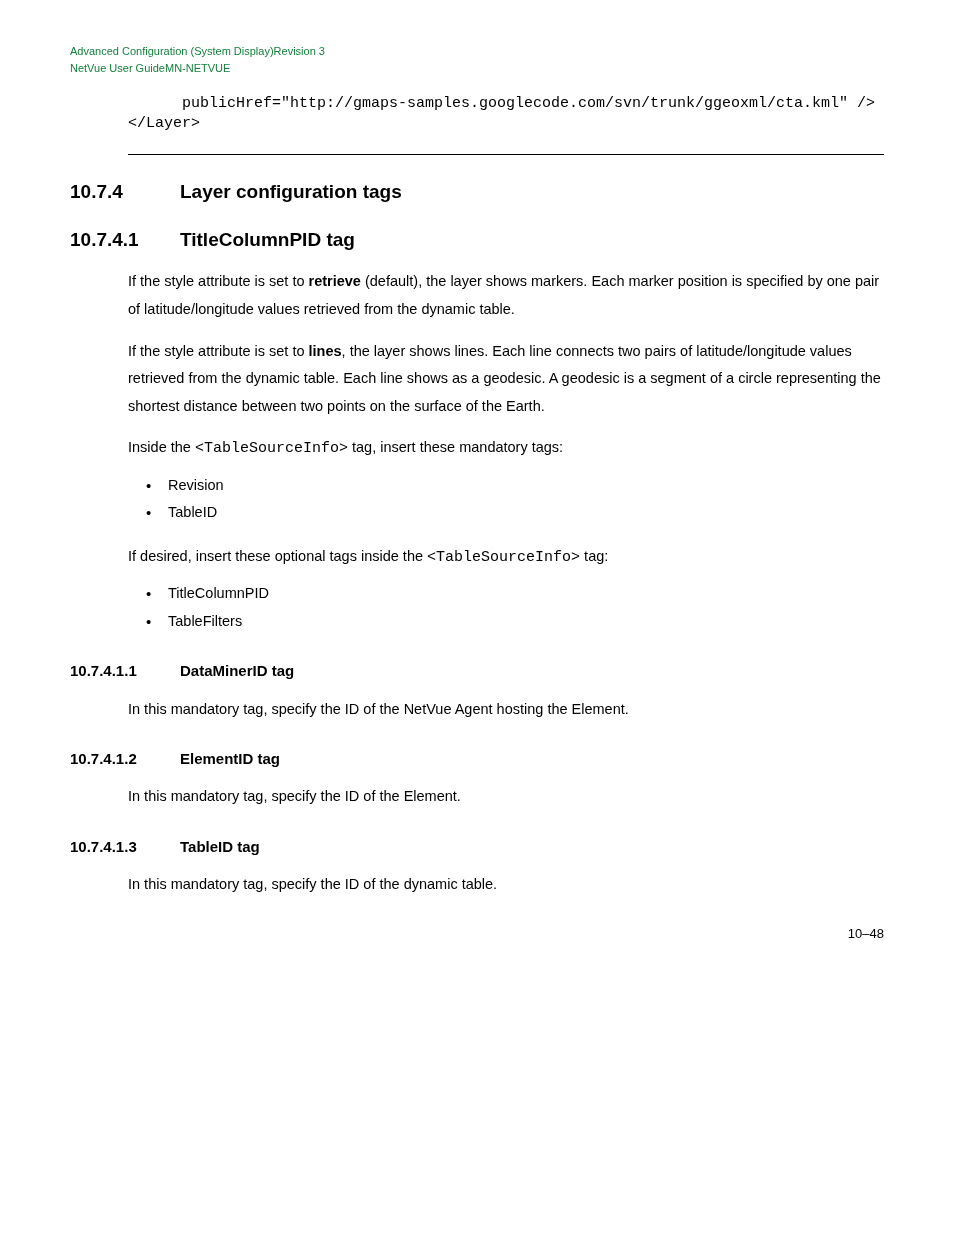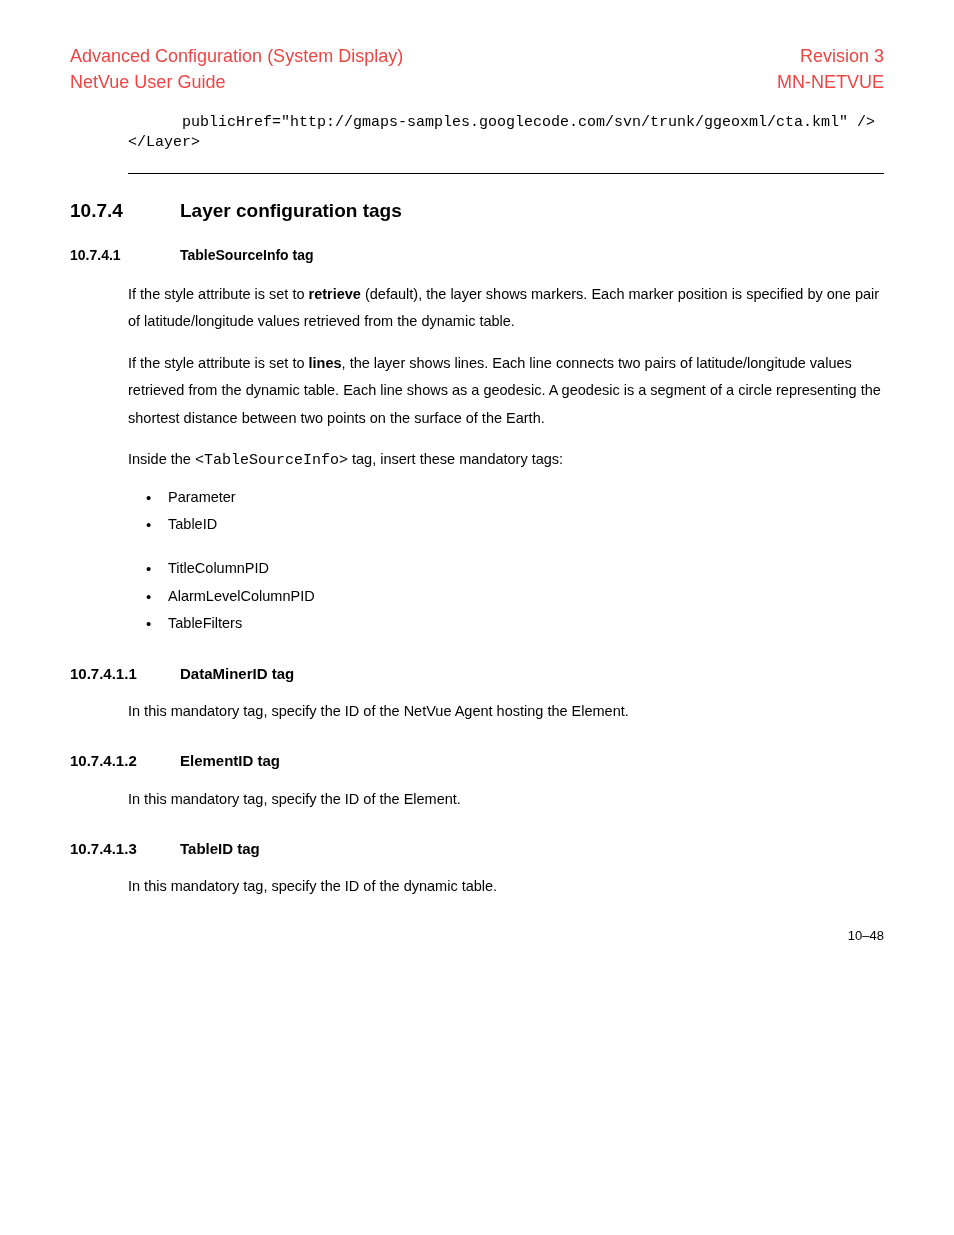--- a/index.html
+++ b/index.html
@@ -6,23 +6,23 @@
     font-family: Arial, Helvetica, sans-serif;
     font-size: 14.5px;
     color: #000;
     margin: 0;
     padding: 44px 70px 48px 70px;
     line-height: 1.35;
     background: #fff;
   }
   .header-row {
     display: flex;
-    justify-content: space-between;
-    font-size: 18px;
-    color: #ef4444;
+    justify-content: flex-start;
+    font-size: 11px;
+    color: #15803d;
     margin-bottom: 2px;
   }
   .header-row:last-of-type {
     margin-bottom: 30px;
   }
   .code-block {
     font-family: "Courier New", Courier, monospace;
     font-size: 15px;
     white-space: pre;
     margin-left: 58px;
@@ -36,21 +36,21 @@
   }
   .sec-row {
     display: flex;
     font-weight: bold;
     align-items: flex-end;
   }
   .sec-row .num {
     min-width: 110px;
   }
   .h1 { font-size: 19px; margin-top: 8px; margin-bottom: 22px; }
-  .h2 { font-size: 14px; margin-top: 22px; margin-bottom: 16px; }
+  .h2 { font-size: 19px; margin-top: 22px; margin-bottom: 16px; }
   .h3 { font-size: 15px; margin-top: 26px; margin-bottom: 14px; }
   .body-indent {
     margin-left: 58px;
   }
   p {
     line-height: 1.9;
     margin: 0 0 14px 0;
   }
   .tight { margin-bottom: 8px; }
   code.inline {
@@ -97,47 +97,49 @@
 
 <hr class="rule">
 
 <div class="sec-row h1">
   <span class="num">10.7.4</span>
   <span>Layer configuration tags</span>
 </div>
 
 <div class="sec-row h2">
   <span class="num">10.7.4.1</span>
-  <span>TableSourceInfo tag</span>
+  <span>TitleColumnPID tag</span>
 </div>
 
 <div class="body-indent">
 
 
   <p>
     <span>If the style attribute is set to </span><span class="bold-run">retrieve</span><span> (default), the layer shows markers. Each marker position is specified by one pair of latitude/longitude values retrieved from the dynamic table.</span>
   </p>
 
   <p>
     <span>If the style attribute is set to </span><span class="bold-run">lines</span><span>, the layer shows lines. Each line connects two pairs of latitude/longitude values retrieved from the dynamic table. Each line shows as a geodesic. A geodesic is a segment of a circle representing the shortest distance between two points on the surface of the Earth.</span>
   </p>
 
   <p class="tight">
     <span>Inside the </span><code class="inline">&lt;TableSourceInfo&gt;</code><span> tag, insert these mandatory tags:</span>
   </p>
 
   <ul class="bullets">
-    <li>Parameter</li>
+    <li>Revision</li>
     <li>TableID</li>
   </ul>
 
+  <p class="tight">
+    <span>If desired, insert these optional tags inside the </span><code class="inline">&lt;TableSourceInfo&gt;</code><span> tag:</span>
+  </p>
 
   <ul class="bullets">
     <li>TitleColumnPID</li>
-    <li>AlarmLevelColumnPID</li>
     <li>TableFilters</li>
   </ul>
 </div>
 
 <div class="sec-row h3">
   <span class="num">10.7.4.1.1</span>
   <span>DataMinerID tag</span>
 </div>
 <div class="body-indent">
   <p>In this mandatory tag, specify the ID of the NetVue Agent hosting the Element.</p>

